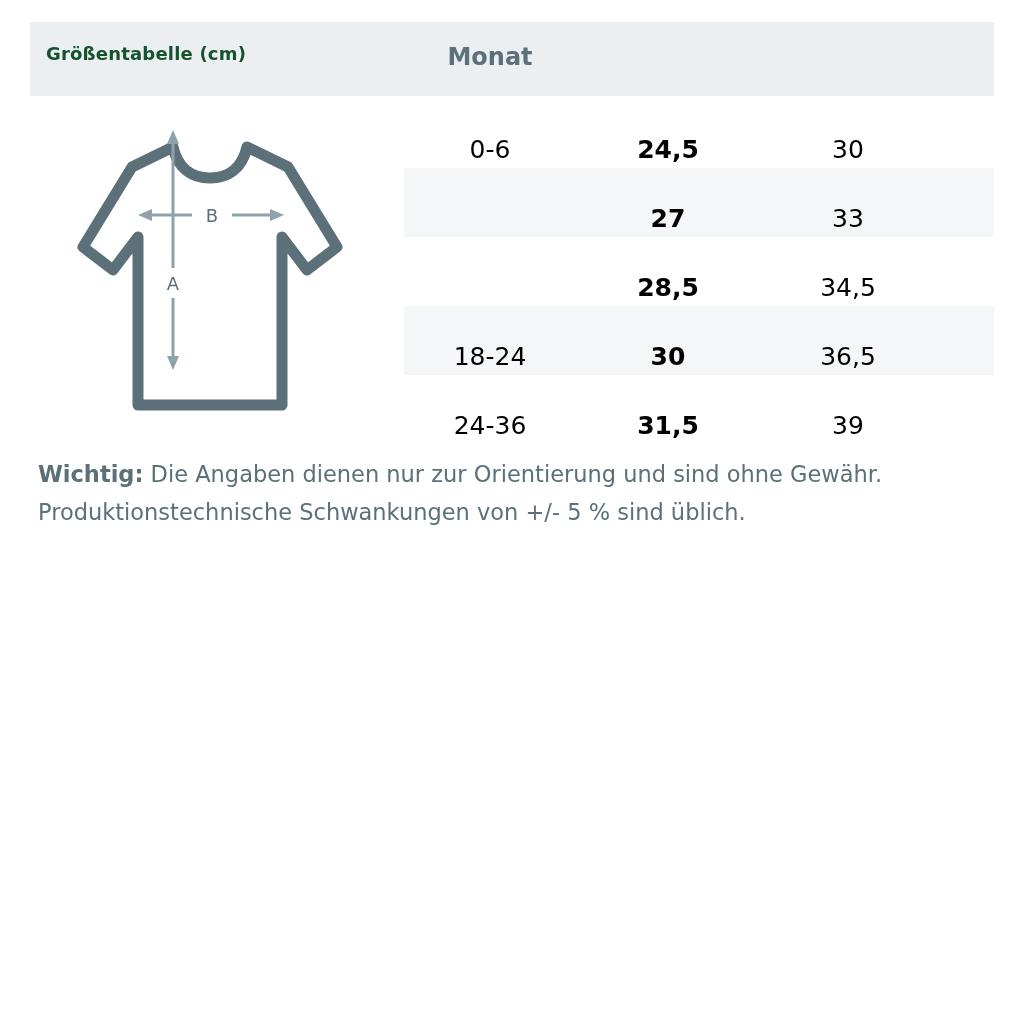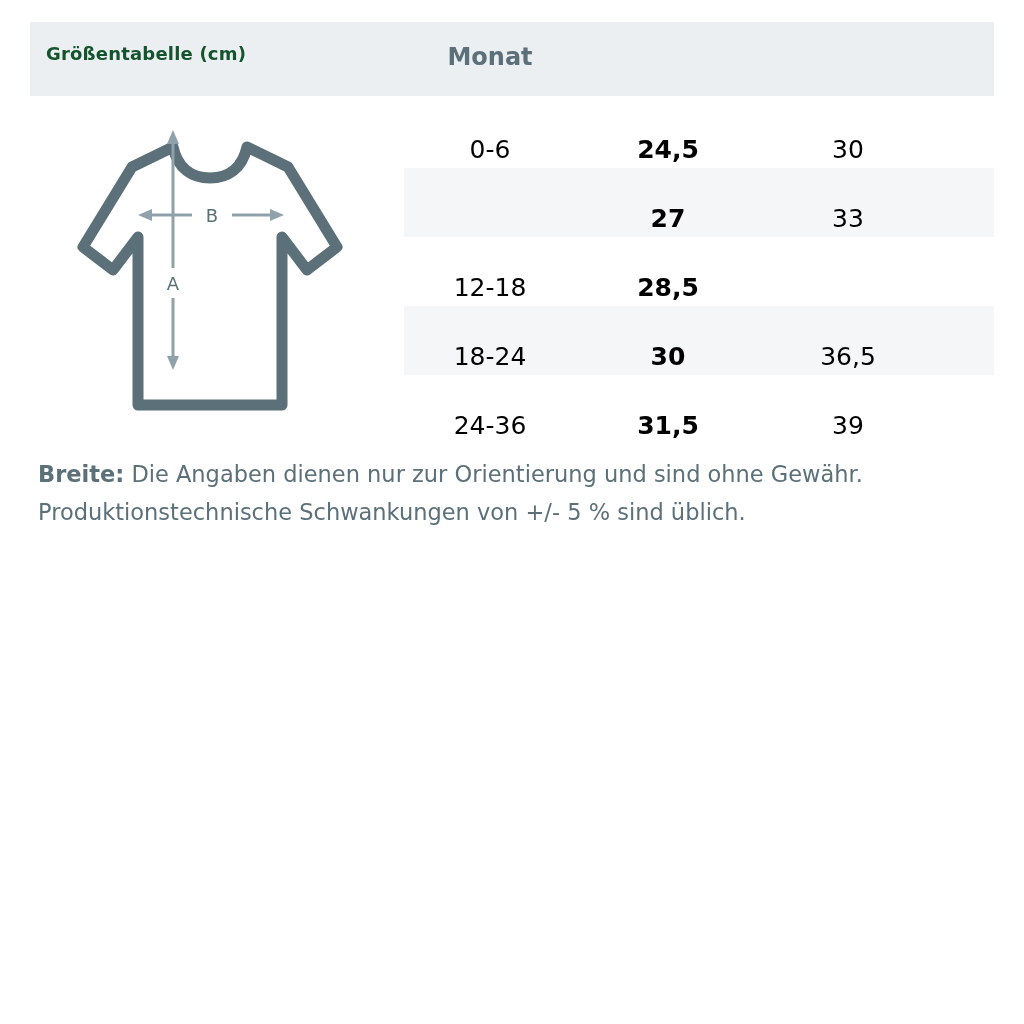--- a/index.html
+++ b/index.html
@@ -111,22 +111,22 @@
     <div class="cell c2">24,5</div>
     <div class="cell c3">30</div>
   </div>
 
   <div class="row alt" style="top:168px;">
     <div class="cell c2">27</div>
     <div class="cell c3">33</div>
   </div>
 
   <div class="row" style="top:237px;">
-    <div class="cell c1">12-18</div>
     <div class="cell c2">28,5</div>
+    <div class="cell c3">34,5</div>
   </div>
 
   <div class="row alt" style="top:306px;">
     <div class="cell c1">18-24</div>
     <div class="cell c2">30</div>
     <div class="cell c3">36,5</div>
   </div>
 
   <div class="row" style="top:375px;">
     <div class="cell c1">24-36</div>
@@ -165,17 +165,17 @@
         <line x1="113" y1="22" x2="113" y2="238"></line>
       </g>
       <polygon points="113,10 107,24 119,24" fill="#8fa2ab"></polygon>
       <polygon points="113,250 107,236 119,236" fill="#8fa2ab"></polygon>
       <rect x="98" y="148" width="32" height="30" fill="#ffffff"></rect>
       <text x="113" y="170" font-family="DejaVu Sans, Liberation Sans, sans-serif" font-size="18" fill="#5b7079" text-anchor="middle">A</text>
     </svg>
   </div>
 
   <div class="note">
-    <span style="font-weight: bold;">Breite:</span><span> Die Angaben dienen nur zur Orientierung und sind ohne Gewähr.</span><br>
+    <span style="font-weight: bold;">Wichtig:</span><span> Die Angaben dienen nur zur Orientierung und sind ohne Gewähr.</span><br>
     <span>Produktionstechnische Schwankungen von +/- 5 % sind üblich.</span>
   </div>
 
 </div>
 
 </body></html>

